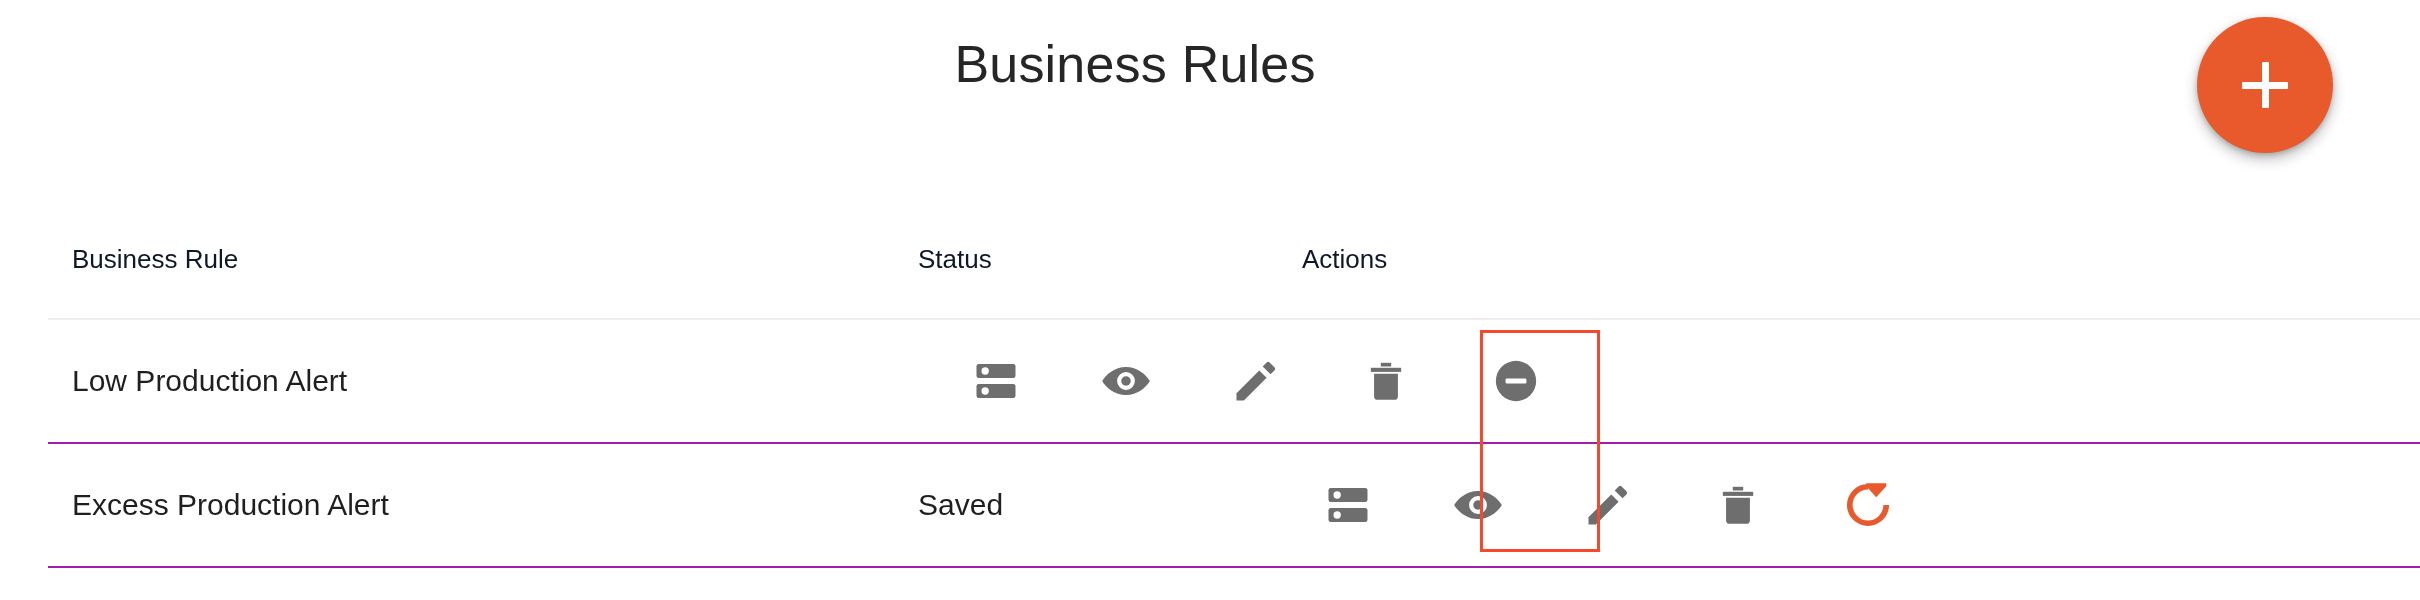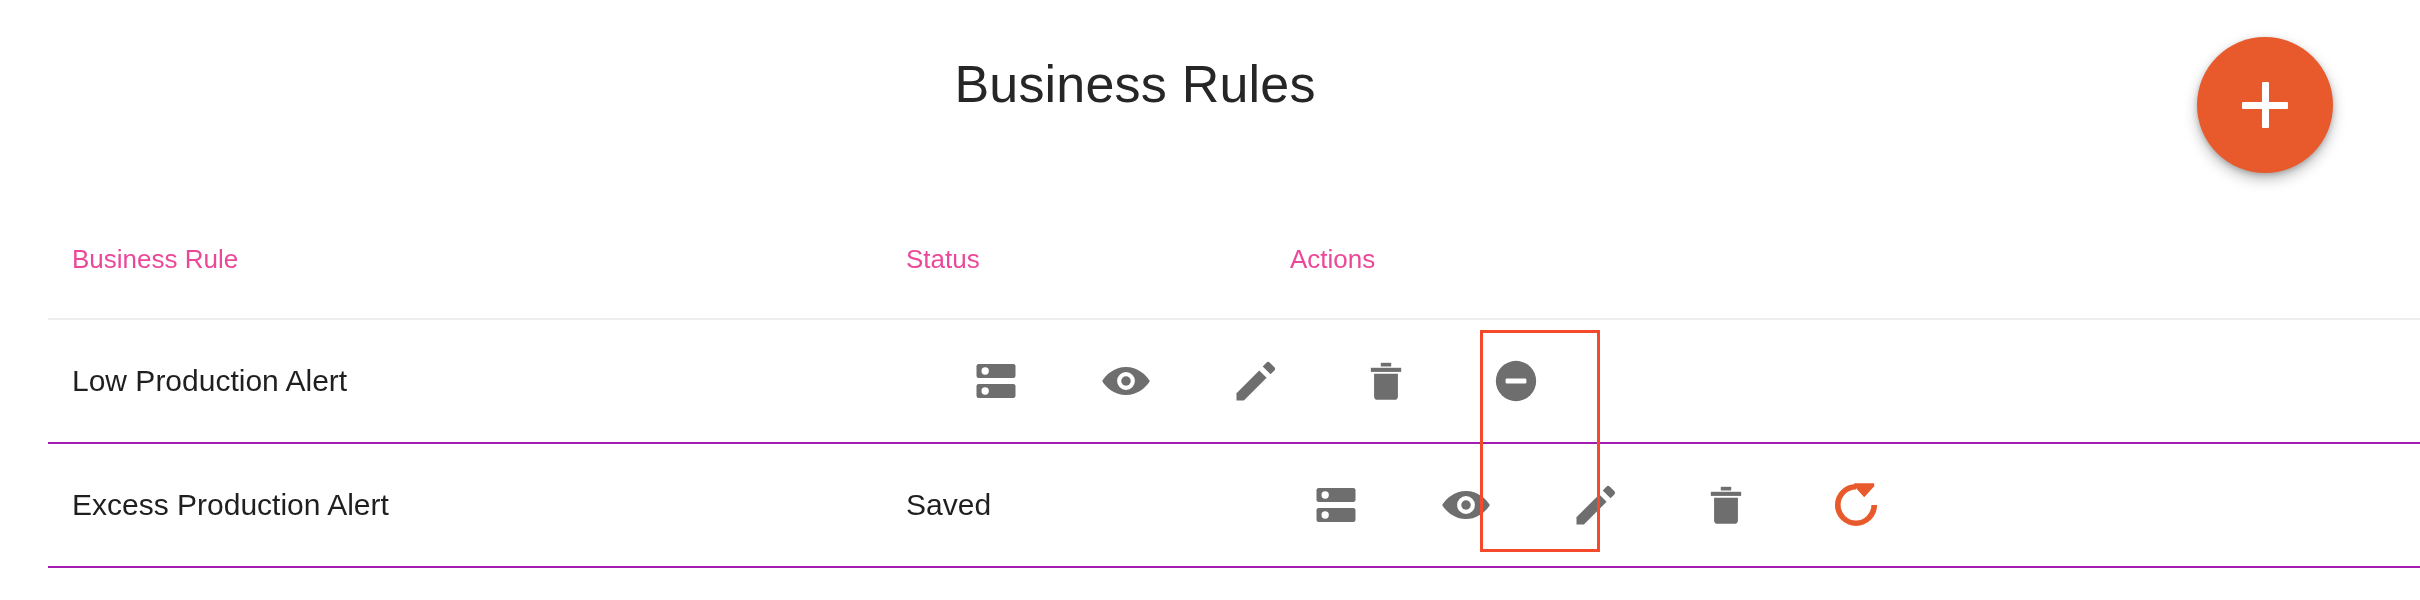--- a/index.html
+++ b/index.html
@@ -23,21 +23,20 @@
     background: #ffffff;
   }
 
   
   .page-header {
     position: absolute;
     left: 0;
     top: 0;
     width: 2420px;
     height: 170px;
-    margin-top: 20px;
   }
   .page-title {
     position: absolute;
     left: 0;
     top: 36px;
     width: 2270px;
     text-align: center;
     font-size: 52px;
     font-weight: 400;
     color: #262626;
@@ -96,26 +95,26 @@
   .table-header-row {
     height: 120px;
     border-bottom: 2px solid #eeeeee;
   }
   .table-body-row {
     height: 124px;
     border-bottom: 2px solid #a21caf;
   }
 
   .col-rule   { width: 858px; padding-left: 24px; box-sizing: border-box; }
-  .col-status { width: 340px; box-sizing: border-box; }
+  .col-status { width: 340px; box-sizing: border-box; margin-left: 12px; }
   .col-actions{ width: 1100px; box-sizing: border-box; margin-left: 44px; }
 
   .th {
     font-size: 26px;
-    color: #ec4899;
+    color: #0f172a;
     font-weight: 400;
     white-space: nowrap;
   }
   .td {
     font-size: 30px;
     color: #1f1f1f;
     font-weight: 400;
     white-space: nowrap;
   }
 

